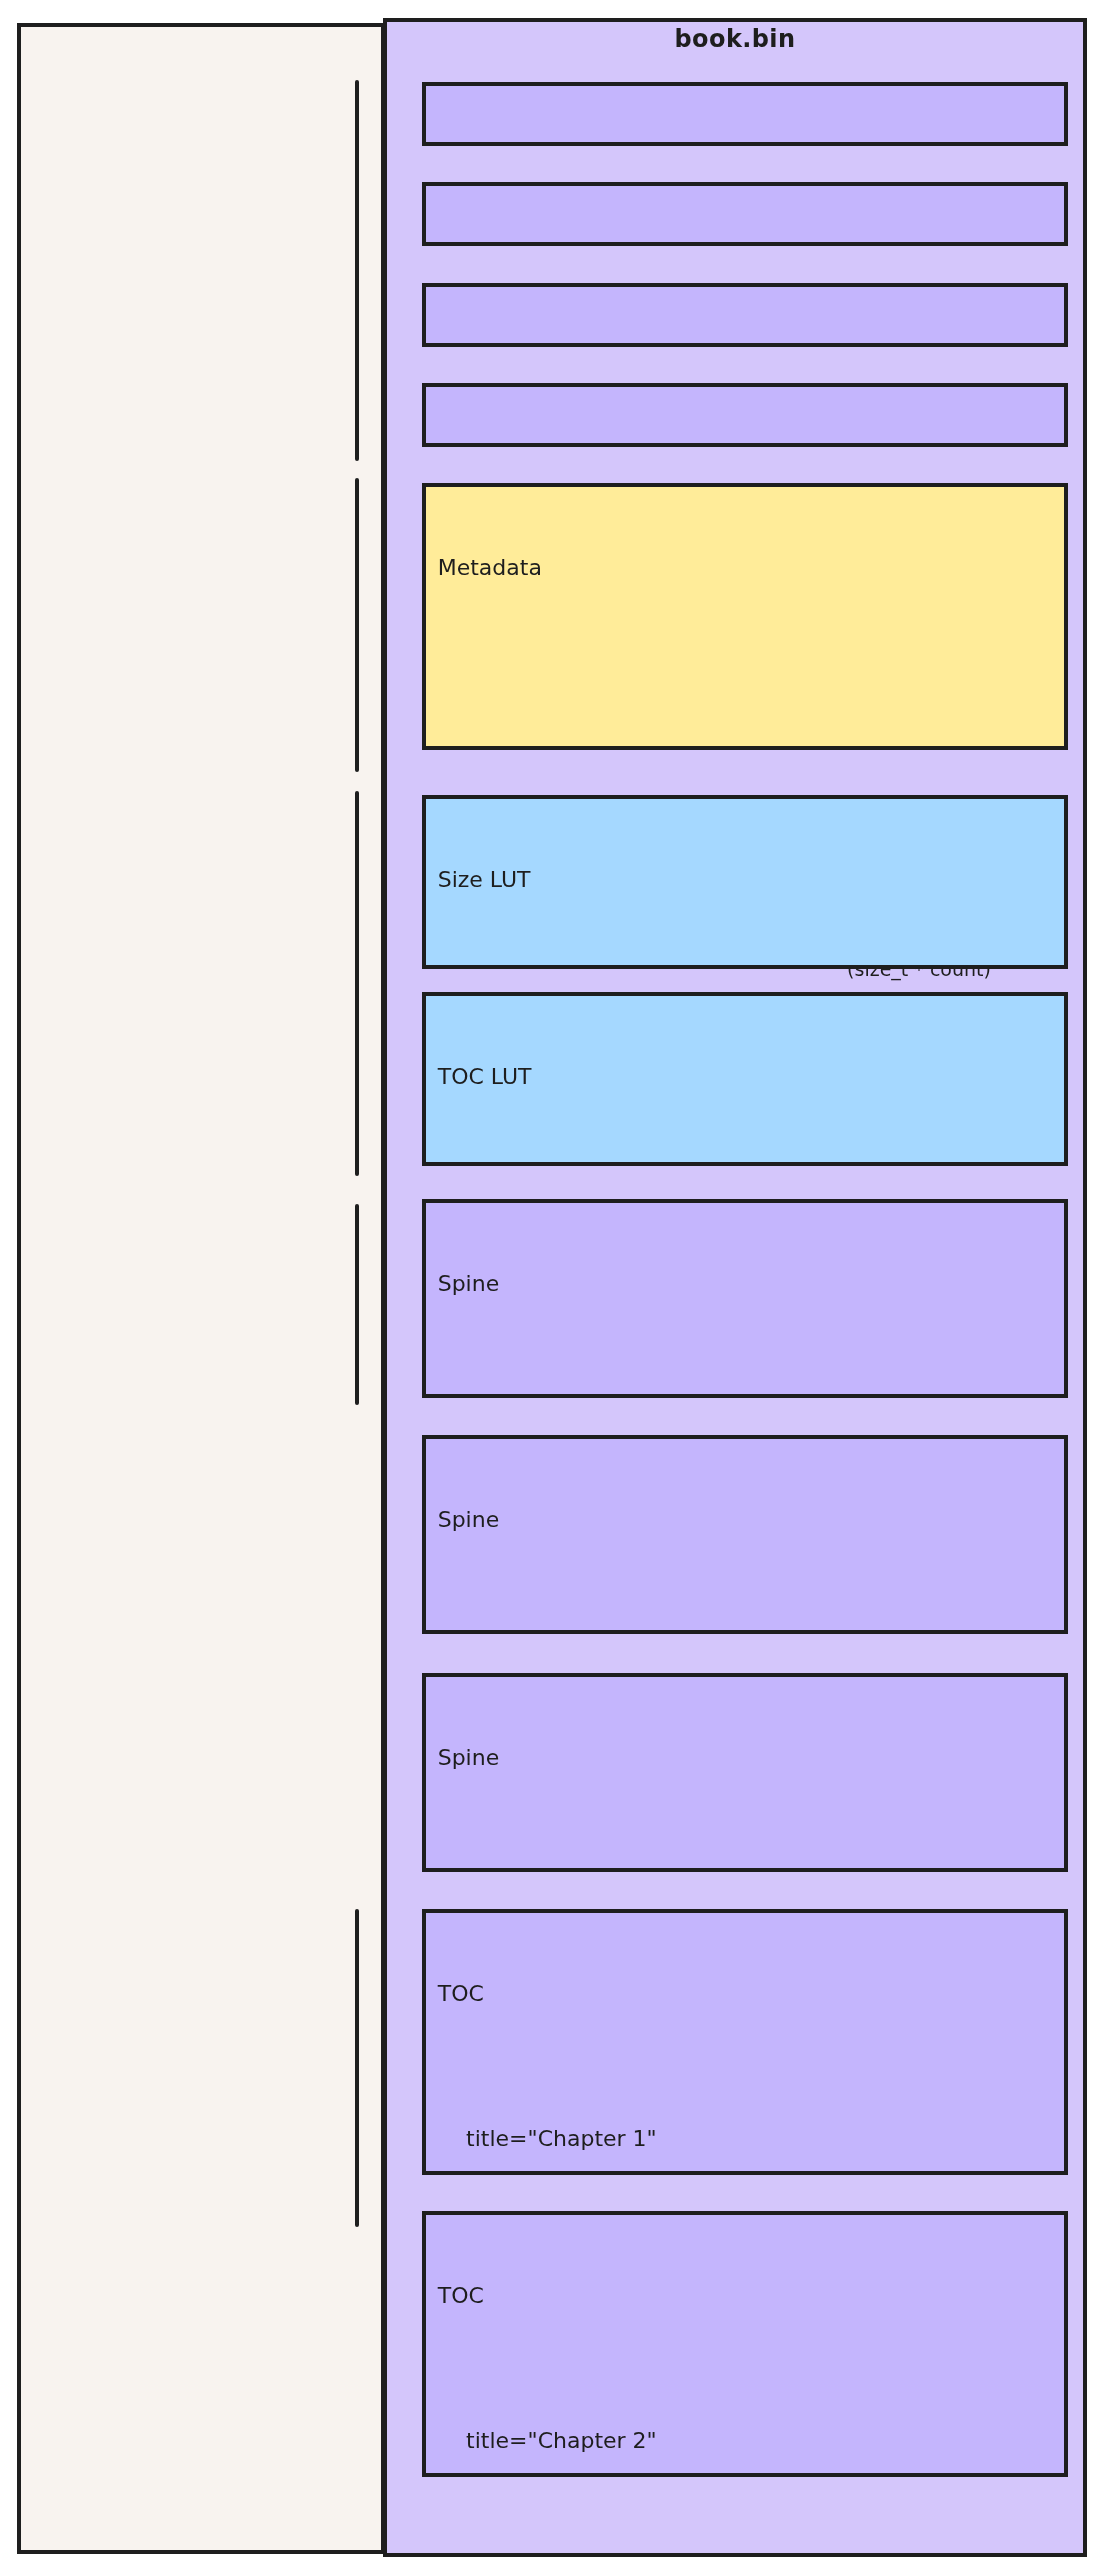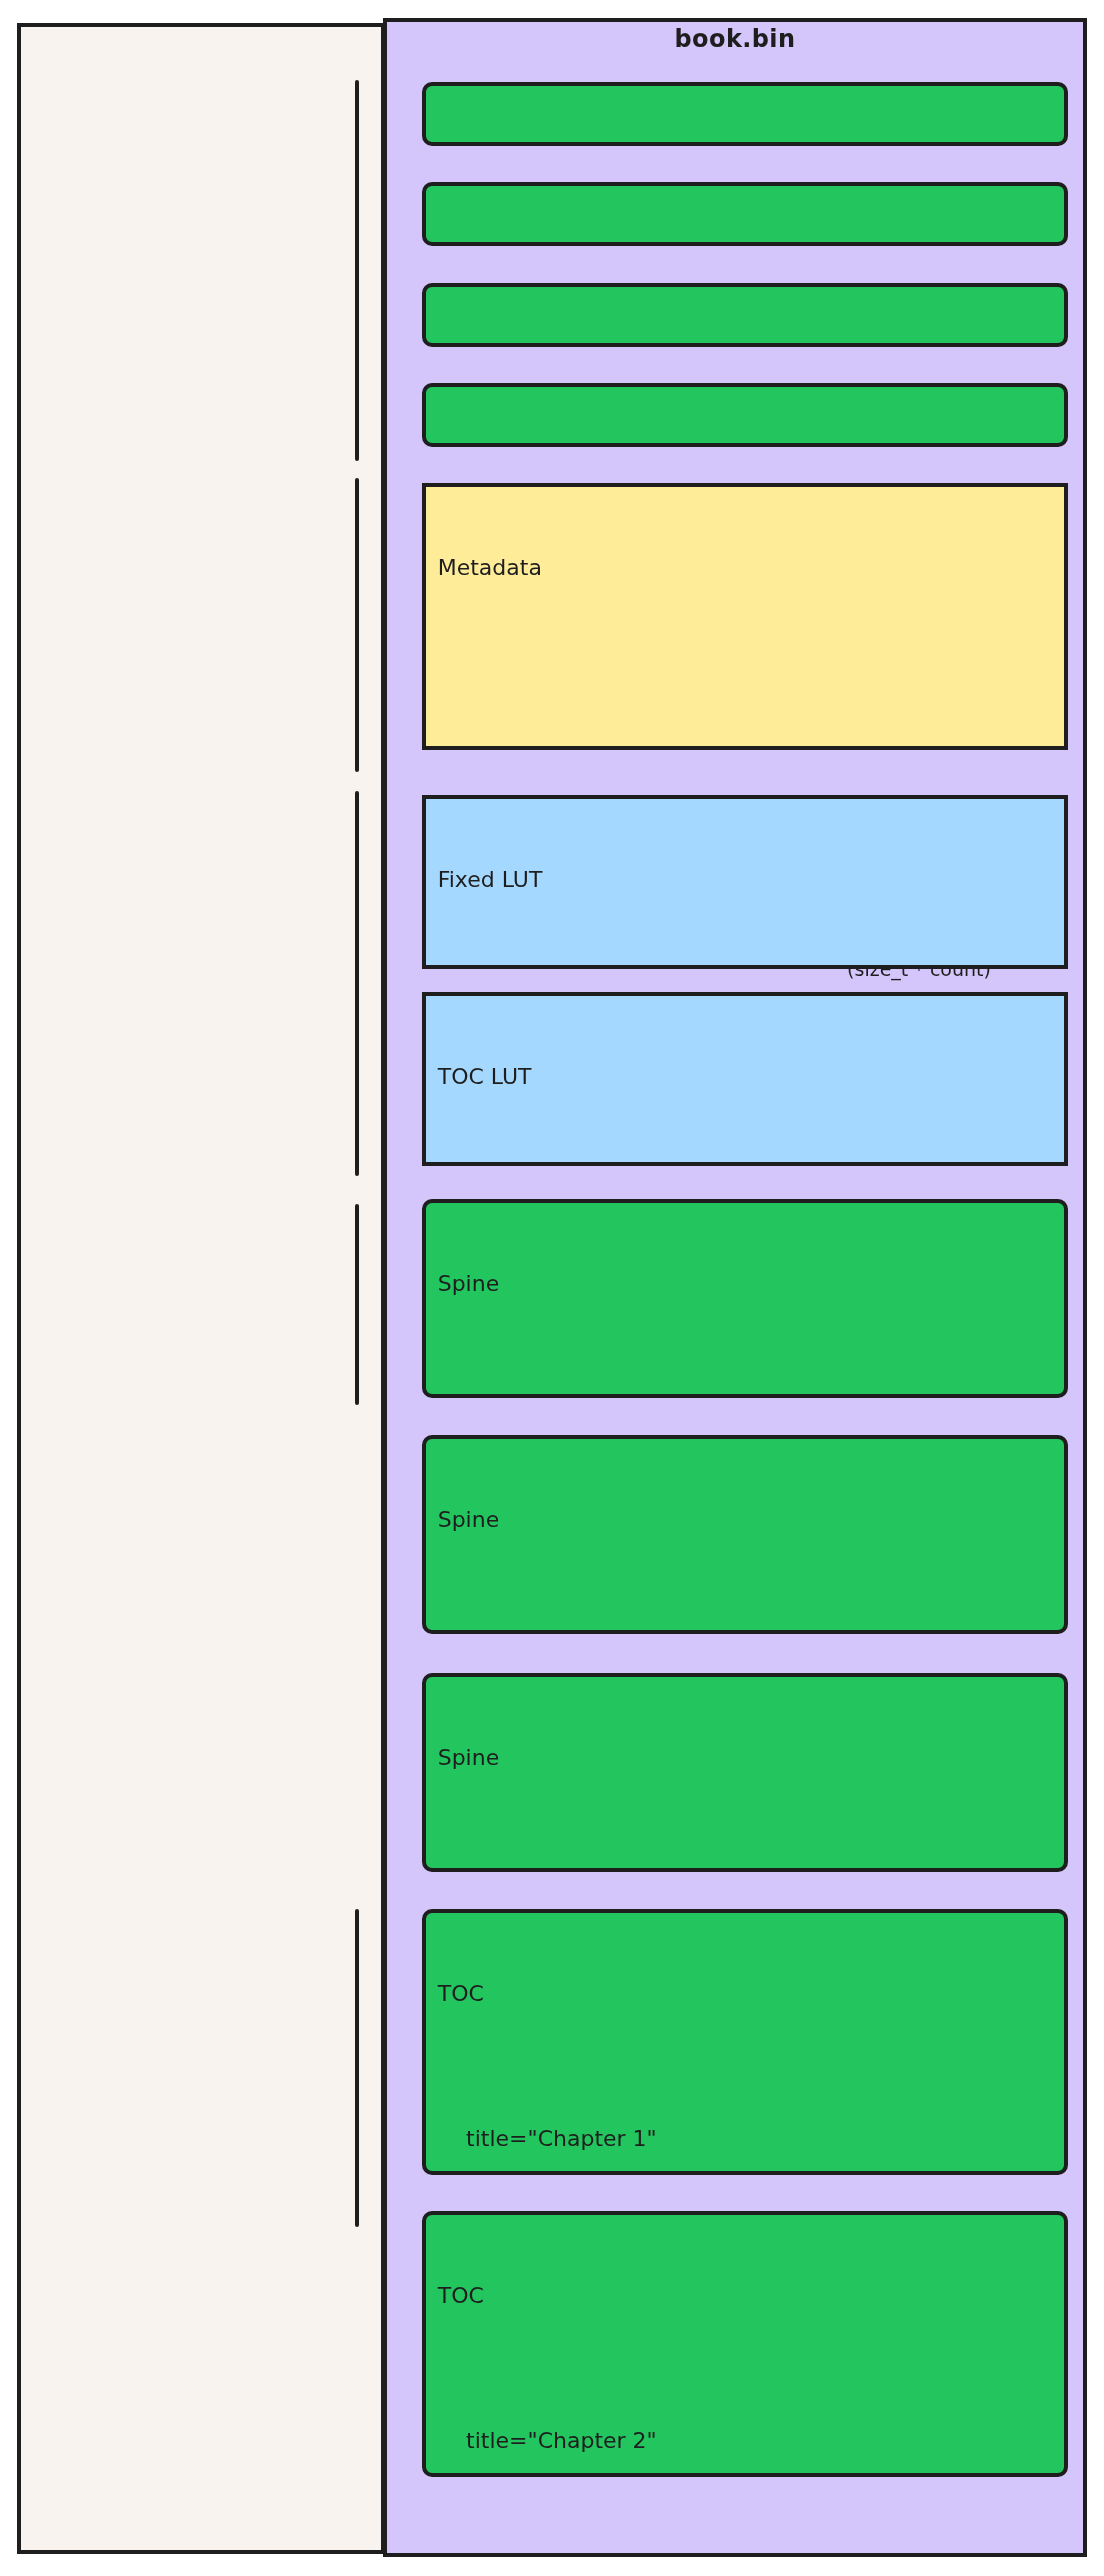--- a/index.html
+++ b/index.html
@@ -87,21 +87,21 @@
     box-sizing: border-box;
     border: 4.2px solid #1e1e1e;
     padding: 8.4px 11.7px 6.7px 11.7px;
     font-family: "DejaVu Sans", sans-serif;
     font-size: 22px;
     line-height: 29px;
     color: #1e1e1e;
     white-space: pre;
     overflow: hidden;
   }
-  .green  { background: #22c55e; border-radius: 10px; }
+  .green  { background: #c4b5fd; }
   .yellow { background: #ffec99; }
   .blue   { background: #a5d8ff; }
 
   .record .rec-title {
     display: block;
   }
   .record .rec-body {
     display: block;
     padding-left: 28.4px;
   }
@@ -155,21 +155,21 @@
   <div class="record green" style="top:383px; height:64px;">
     
   </div>
 
   <div class="record yellow" style="top:483px; height:267px;">
     <span class="rec-title">Metadata</span>
     
   </div>
 
   <div class="record blue" style="top:795px; height:174px;">
-    <span class="rec-title">Fixed LUT</span>
+    <span class="rec-title">Size LUT</span>
     <span class="rec-body-narrow">
       
       
     </span>
   </div>
 
   <div class="record blue" style="top:992px; height:174px;">
     <span class="rec-title">TOC LUT</span>
     <span class="rec-body-narrow">
       

